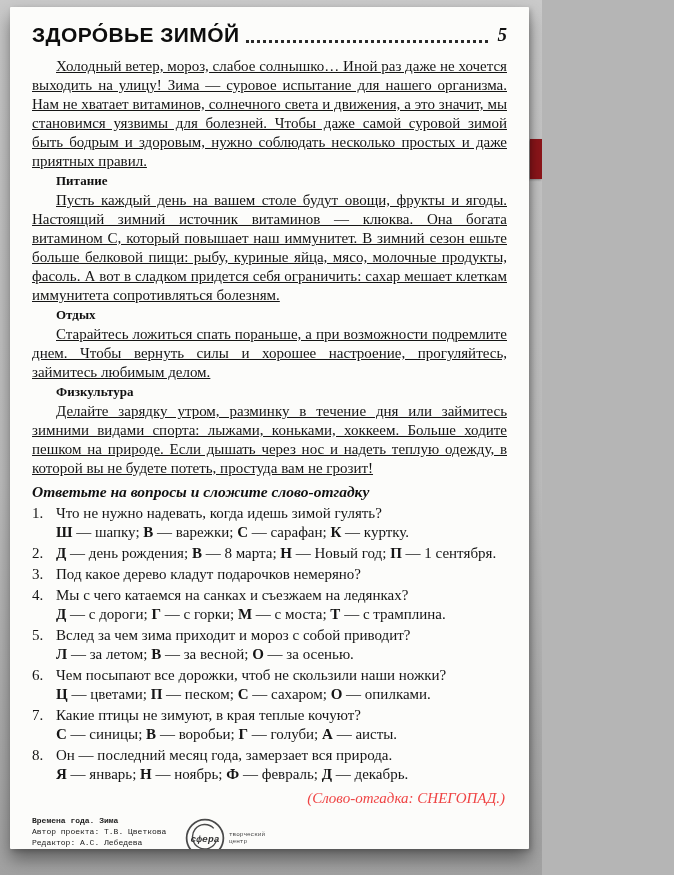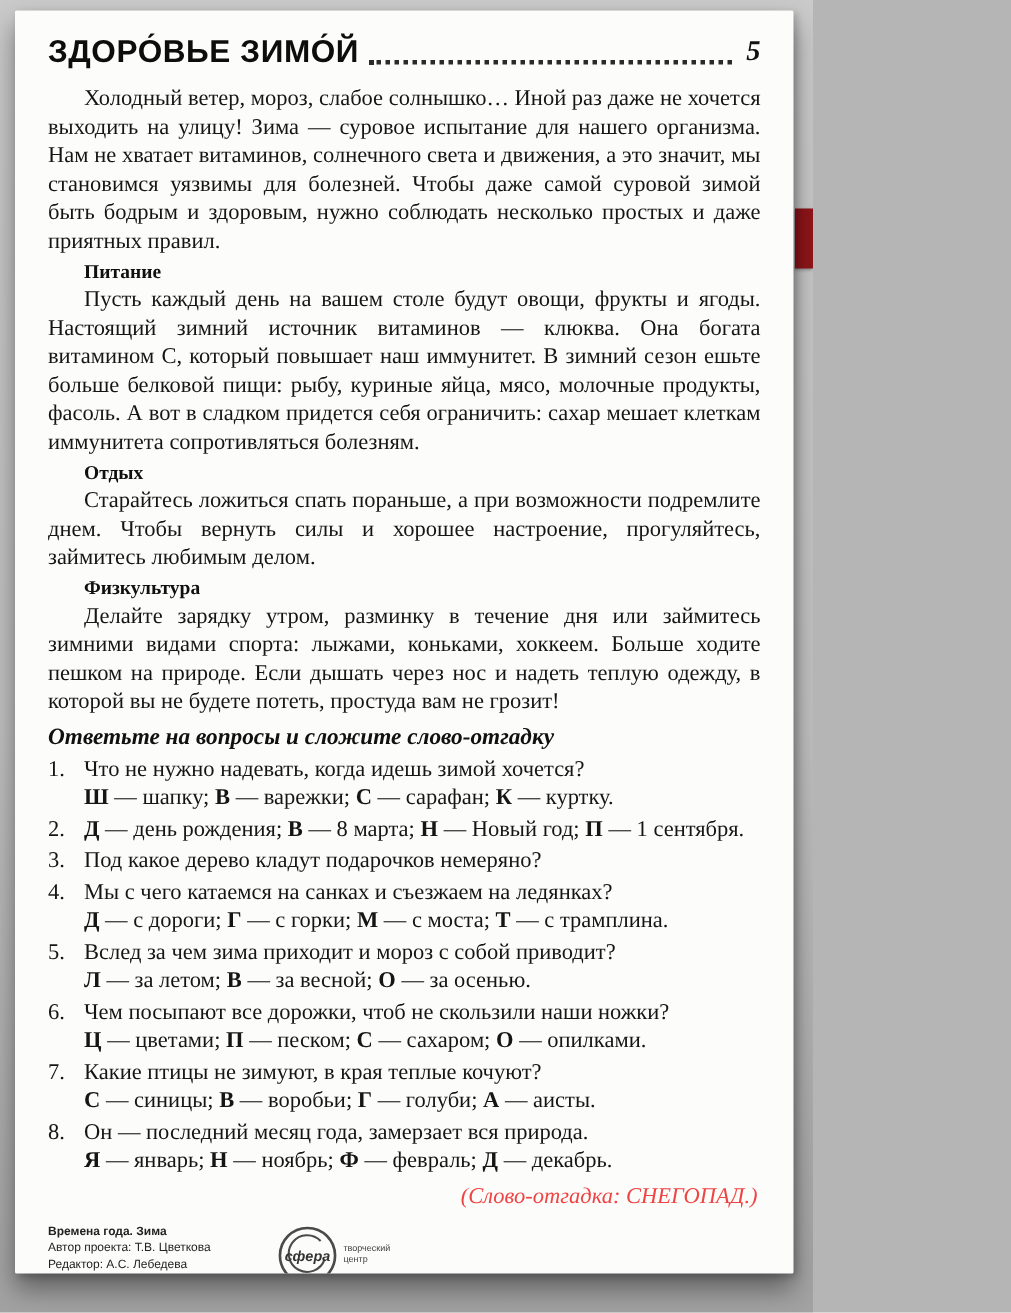--- a/index.html
+++ b/index.html
@@ -19,39 +19,39 @@
           overflow:hidden; }
 
   .title-row { display:flex; align-items:flex-end; margin:2px 0 10px 0; }
   h1.title { font-family:"Liberation Sans", sans-serif; font-size:21px; font-weight:bold;
              letter-spacing:.4px; color:#0d0d0d; white-space:nowrap; }
   .leader { flex:1; height:0; border-bottom:3px dotted #2a2a2a; margin:0 10px 4px 7px; }
   .page-num { font-size:19px; font-weight:bold; font-style:italic; color:#111;
               padding-bottom:1px; }
 
   .para { font-size:15px; line-height:19px; text-align:justify; color:#151515; }
-  .indent { text-indent:24px; }
+  .indent { text-indent:24px;text-decoration:underline; }
   h2.sec { font-size:13px; line-height:20px; font-weight:bold; color:#101010;
            text-indent:24px; }
 
   .quiz-head { font-size:15.5px; line-height:21px; font-weight:bold; font-style:italic;
                color:#101010; margin:3px 0 2px 0; }
 
   .quiz { }
   .question { display:flex; font-size:15px; line-height:19px; color:#151515;
               margin-bottom:2px; }
   .qnum { width:24px; flex:none; }
   .qbody { flex:1; }
   .qopts b { font-weight:bold; }
 
   .answer { font-size:15px; line-height:19px; font-style:italic; text-align:right;
             color:#ef4444; margin-top:3px; padding-right:2px; }
 
-  .footer { margin-top:auto; display:flex; align-items:flex-start;
-            font-family:Liberation Sans, sans-serif; font-size:8px; line-height:10px;
+  .footer { margin-top:auto; display:flex; align-items:flex-end;
+            font-family:Liberation Mono, monospace; font-size:8px; line-height:10px;
             color:#222; padding-top:8px; }
   .fcol { display:flex; flex-direction:column; gap:1px; }
   .fcol-left  { width:152px; }
   .fcol-mid   { width:138px; }
   .fb { font-weight:bold; }
   .flogo { display:flex; align-items:center; gap:3px; }
   .flogo svg { display:block; }
   .logo-tagline { width:36px; font-size:6px; line-height:7px; color:#444; }
 </style>
 </head>
@@ -78,21 +78,21 @@
 
     <h2 class="sec">Физкультура</h2>
     <p class="para indent">Делайте зарядку утром, разминку в течение дня или займитесь зимними видами спорта: лыжами, коньками, хоккеем. Больше ходите пешком на природе. Если дышать через нос и надеть теплую одежду, в которой вы не будете потеть, простуда вам не грозит!</p>
 
     <h3 class="quiz-head">Ответьте на вопросы и сложите слово-отгадку</h3>
 
     <div class="quiz">
         <div class="question">
           <span class="qnum">1.</span>
           <div class="qbody">
-            <div class="qtext">Что не нужно надевать, когда идешь зимой хочется?</div>
+            <div class="qtext">Что не нужно надевать, когда идешь зимой гулять?</div>
             <div class="qopts"><b>Ш</b> — шапку; <b>В</b> — варежки; <b>С</b> — сарафан; <b>К</b> — куртку.</div>
           </div>
         </div>
         <div class="question">
           <span class="qnum">2.</span>
           <div class="qbody">
             <div class="qopts"><b>Д</b> — день рождения; <b>В</b> — 8 марта; <b>Н</b> — Новый год; <b>П</b> — 1 сентября.</div>
           </div>
         </div>
         <div class="question">

